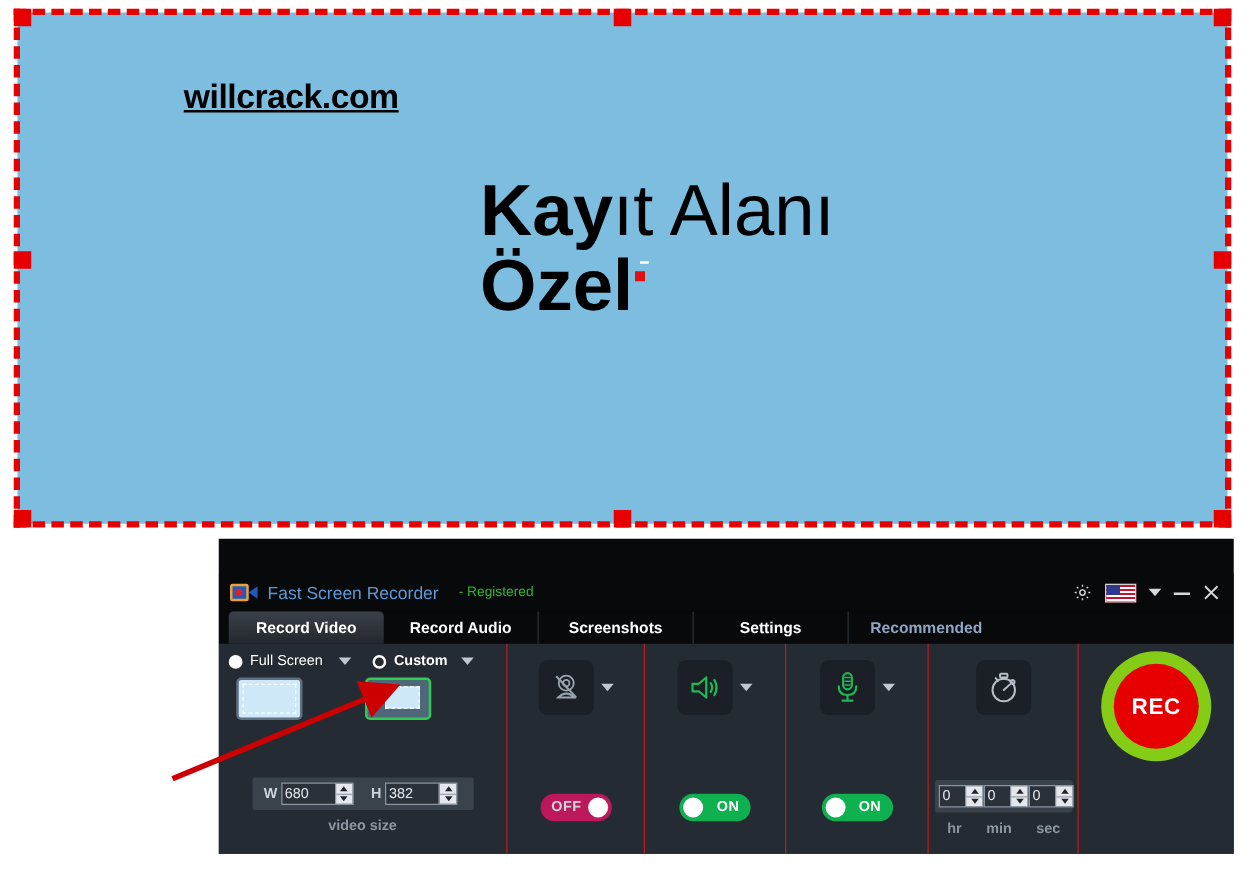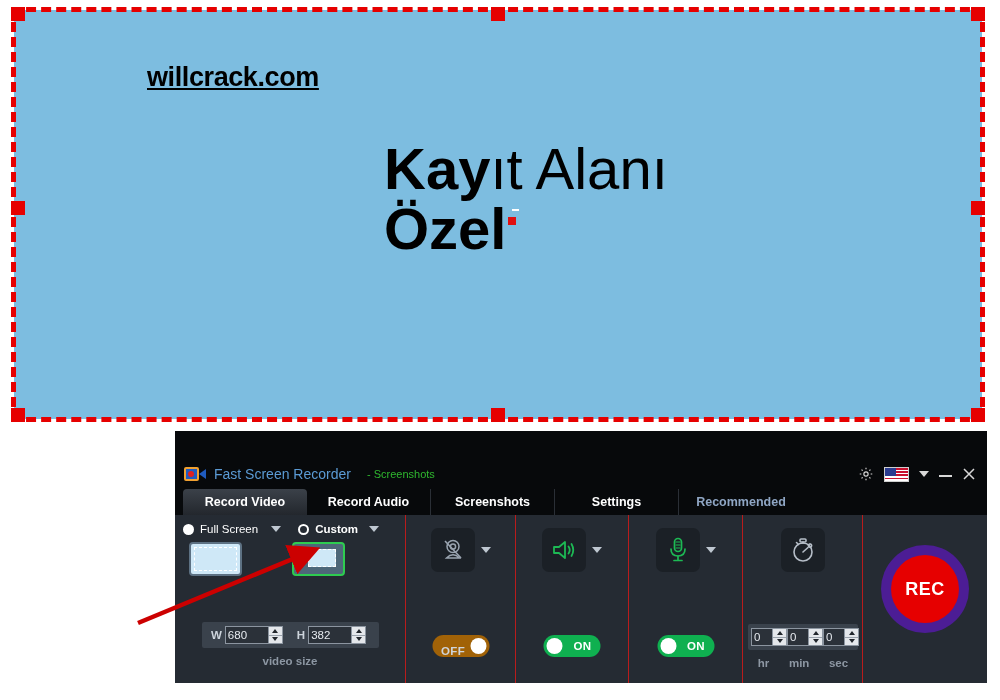--- a/index.html
+++ b/index.html
@@ -454,21 +454,21 @@
     transform: translateX(-50%);
     bottom: 26px;
     width: 57px;
     height: 22px;
     border-radius: 11px;
     display: flex;
     align-items: center;
     box-sizing: border-box;
   }
   .toggle.on  { background: #0fb050; justify-content: flex-end; padding-right: 9px; }
-  .toggle.off { background: #a16207; justify-content: flex-start; padding-left: 9px; align-items: flex-end; }
+  .toggle.off { background: #be185d; justify-content: flex-start; padding-left: 9px; }
   .toggle .knob {
     position: absolute;
     top: 3px;
     width: 16px; height: 16px;
     border-radius: 50%;
     background: #ffffff;
   }
   .toggle.on  .knob { left: 3px; }
   .toggle.off .knob { right: 3px; }
   .toggle .tlbl {
@@ -504,25 +504,25 @@
     justify-content: space-around;
     color: #8d97a3;
     font-size: 11.5px;
     font-weight: bold;
   }
 
   
   .rec-ring {
     position: absolute;
     left: 50%;
-    top: 30px;
+    top: 6px;
     transform: translateX(-50%);
     width: 88px; height: 88px;
     border-radius: 50%;
-    background: #4c1d95;
+    background: #84cc16;
     display: flex;
     align-items: center;
     justify-content: center;
   }
   .rec-btn {
     width: 68px; height: 68px;
     border-radius: 50%;
     background: #e60000;
     display: flex;
     align-items: center;
@@ -565,21 +565,21 @@
 
   <div class="app-window">
 
     <div class="titlebar">
       <div class="app-icon">
         <div class="cam-body"></div>
         <div class="cam-dot"></div>
         <div class="cam-lens"></div>
       </div>
       <div class="app-title">Fast Screen Recorder</div>
-      <div class="app-reg">- Screenshots</div>
+      <div class="app-reg">- Registered</div>
 
       <div class="tb-right">
         <span>
           <svg class="gear" viewBox="0 0 24 24" fill="none" stroke="#d8d8d8" stroke-width="1.7">
             <circle cx="12" cy="12" r="3.2"></circle>
             <path d="M12 2.6v2.4M12 19v2.4M2.6 12h2.4M19 12h2.4M5.3 5.3l1.7 1.7M17 17l1.7 1.7M18.7 5.3L17 7M7 17l-1.7 1.7"></path>
           </svg>
         </span>
         <span class="flag">
           <span class="stripes"></span>

